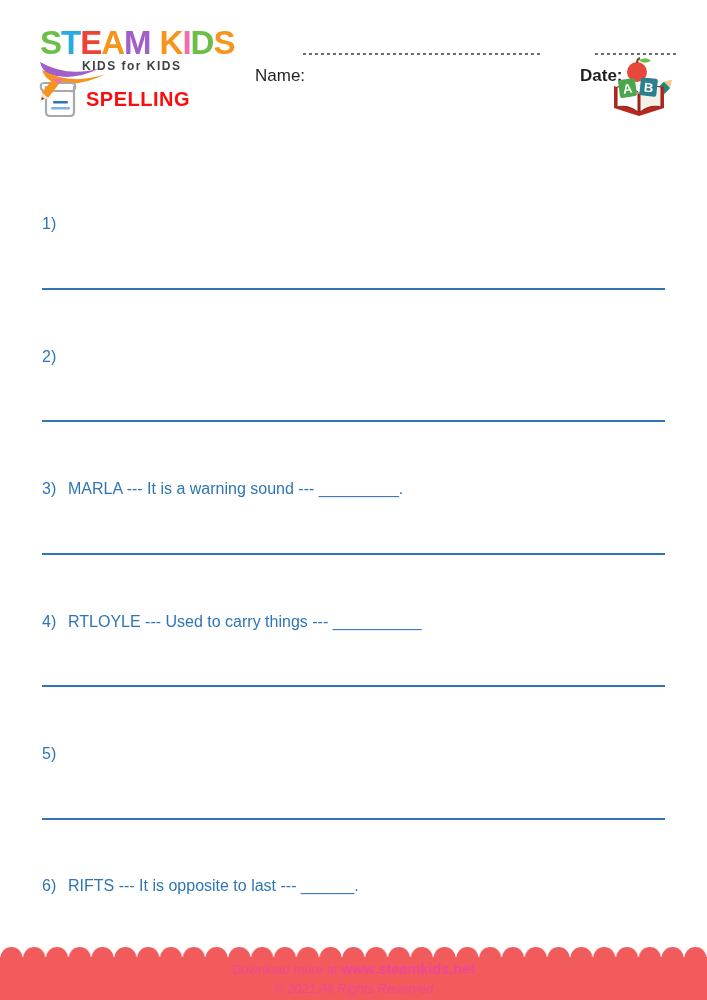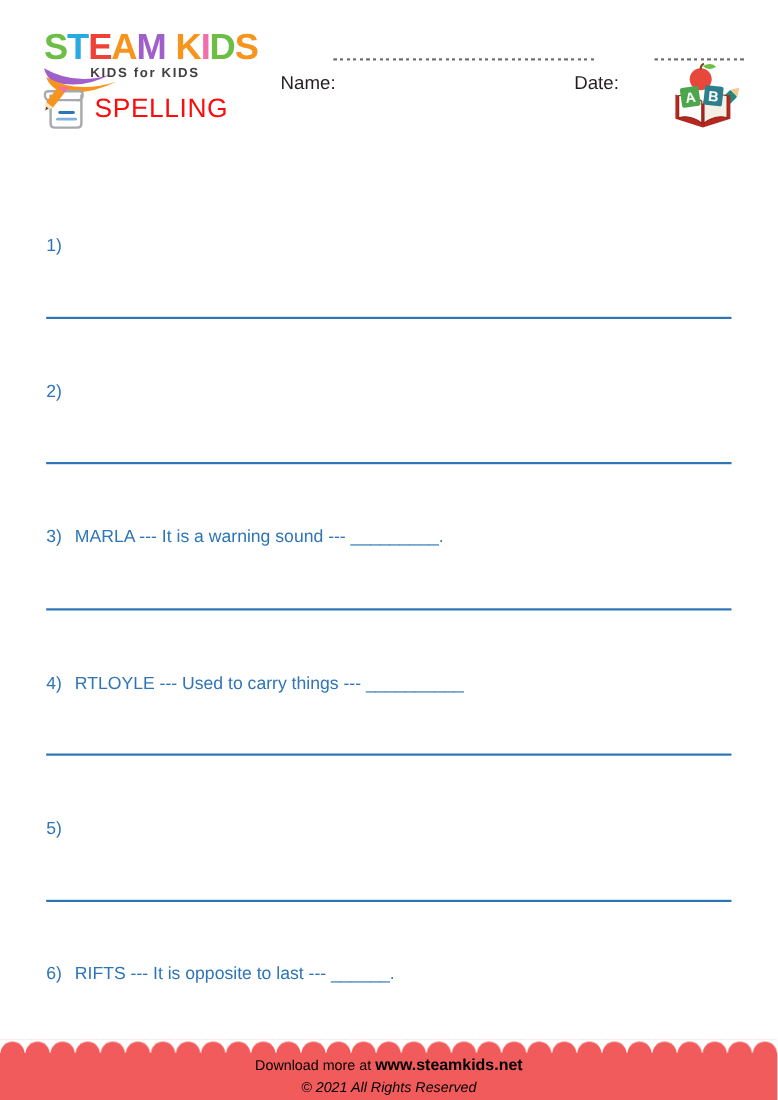--- a/index.html
+++ b/index.html
@@ -12,52 +12,52 @@
   #logo{position:absolute;left:40px;top:26px;width:200px;height:50px;}
   #logo-word{font-weight:800;font-size:33px;letter-spacing:-1px;line-height:34px;white-space:nowrap;}
   #logo-word span{display:inline-block;}
   #logo-swoosh{position:absolute;left:-2px;top:32px;}
   #logo-tagline{
     position:absolute;left:42px;top:33px;
     font-size:12px;font-weight:700;letter-spacing:1.5px;color:#414042;white-space:nowrap;
   }
   .name-label{position:absolute;top:38px;font-size:17px;color:#231F20;margin-top:28px;}
   #name-label{left:255px;}
-  #date-label{left:522px;}
+  #date-label{left:580px;font-weight:bold;}
   .dash-line{
     position:absolute;top:53px;height:2px;
     background:repeating-linear-gradient(90deg,#6D6E71 0 3px,transparent 3px 6px);
   }
   #name-line{left:303px;width:237px;}
   #date-line{left:595px;width:82px;}
   
   #title-row{position:absolute;left:36px;top:78px;height:42px;display:flex;align-items:center;}
   #title-icon{width:46px;height:40px;}
-  #spelling-title{font-size:24px;font-weight:400;letter-spacing:.5px;margin-left:4px;}
+  #spelling-title{font-size:20px;font-weight:700;letter-spacing:.5px;margin-left:4px;}
   #abc-icon{position:absolute;left:606px;top:56px;width:66px;height:62px;}
   
   #instructions{
     position:absolute;left:42px;top:119px;width:627px;
     font-size:15.5px;font-weight:700;line-height:22px;color:#1B75BC;
   }
   
   .q-row{
     position:absolute;left:42px;width:640px;display:flex;
     font-size:16px;color:#2E75B6;white-space:nowrap;
   }
   .q-num{width:26px;flex:0 0 26px;}
   .q1{top:215px}.q2{top:348px}.q3{top:480px}.q4{top:613px}.q5{top:745px}.q6{top:877px}
   .answer-line{position:absolute;left:42px;width:623px;height:2px;background:#2E75B6;}
   .l1{top:288px}.l2{top:420px}.l3{top:553px}.l4{top:685px}.l5{top:818px}
   
   #footer{position:absolute;left:0;bottom:0;width:707px;height:55px;}
   #footer-band{position:absolute;left:0;top:12px;width:707px;height:43px;}
   #footer-scallop{position:absolute;left:0;top:0;}
   #footer-text{
-    position:absolute;left:0;top:16px;width:707px;text-align:center;color:#000000;
+    position:absolute;left:0;top:16px;width:707px;text-align:center;color:#ec4899;
   }
   #footer-line1{font-size:13px;}
   #footer-line1 b{font-size:14.5px;font-weight:700;}
   #footer-line2{font-size:13px;font-style:italic;margin-top:4px;}
 </style>
 </head>
 <body>
 
 <div id="page">
 

